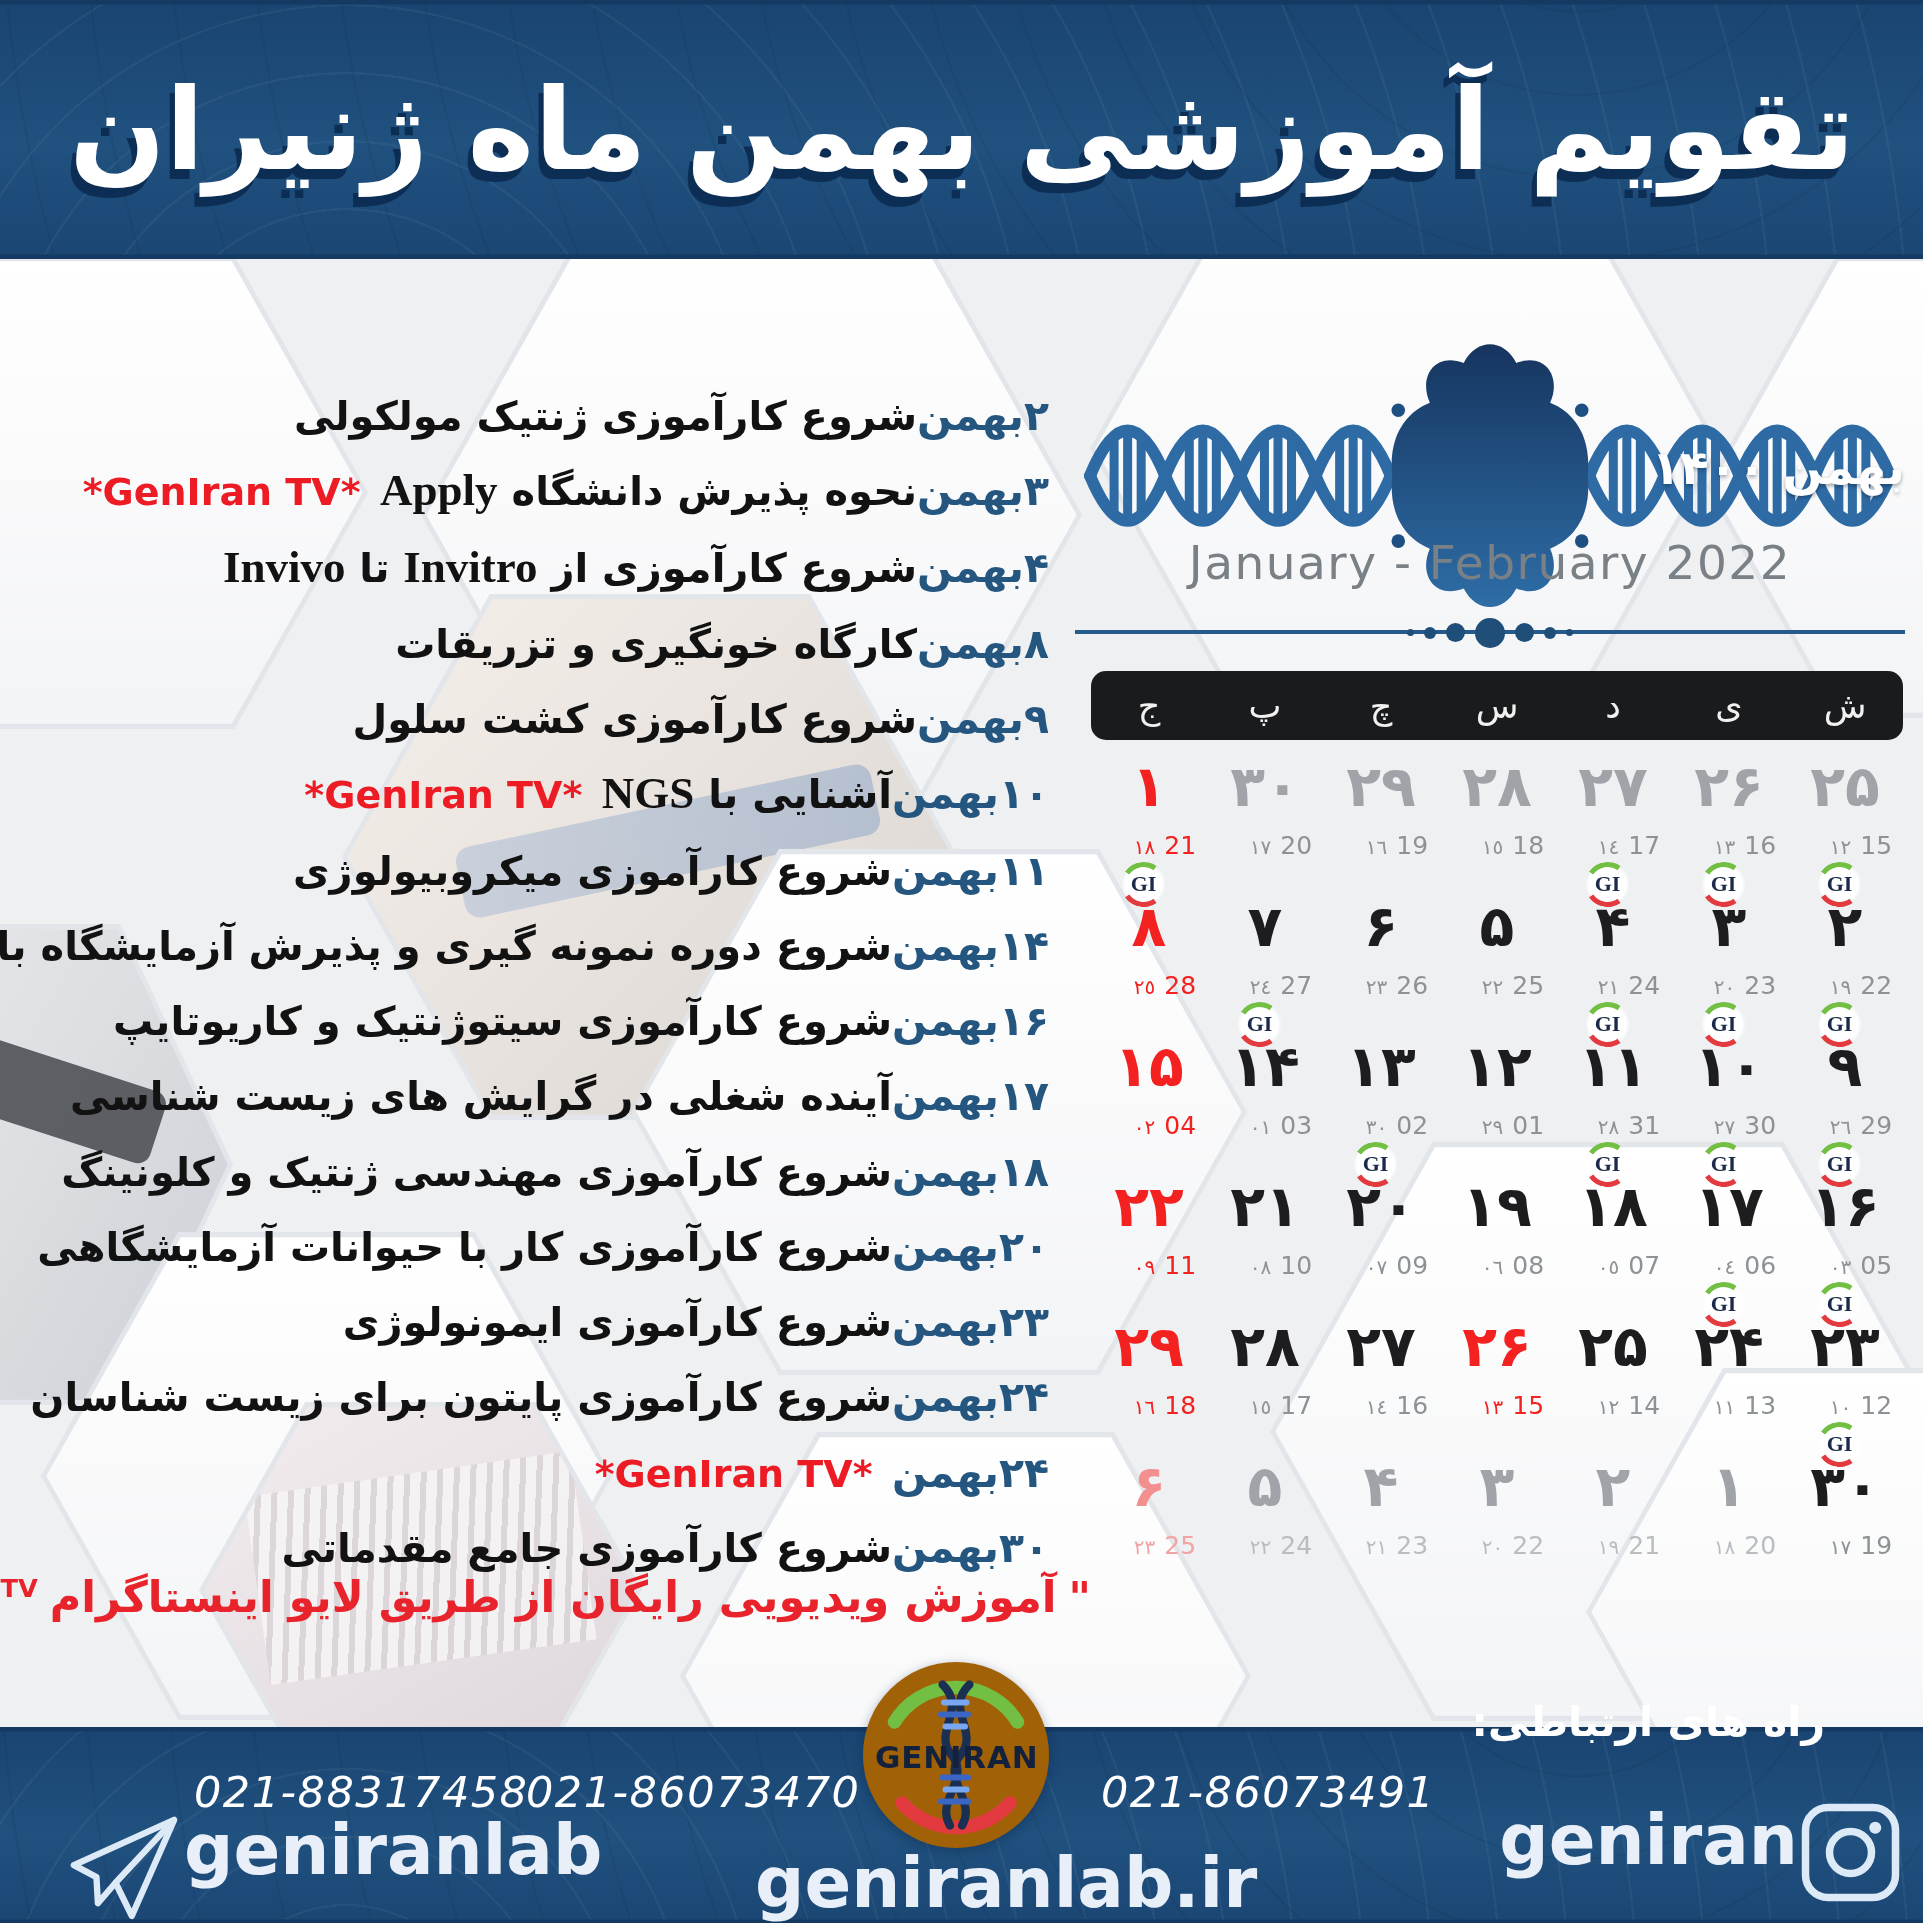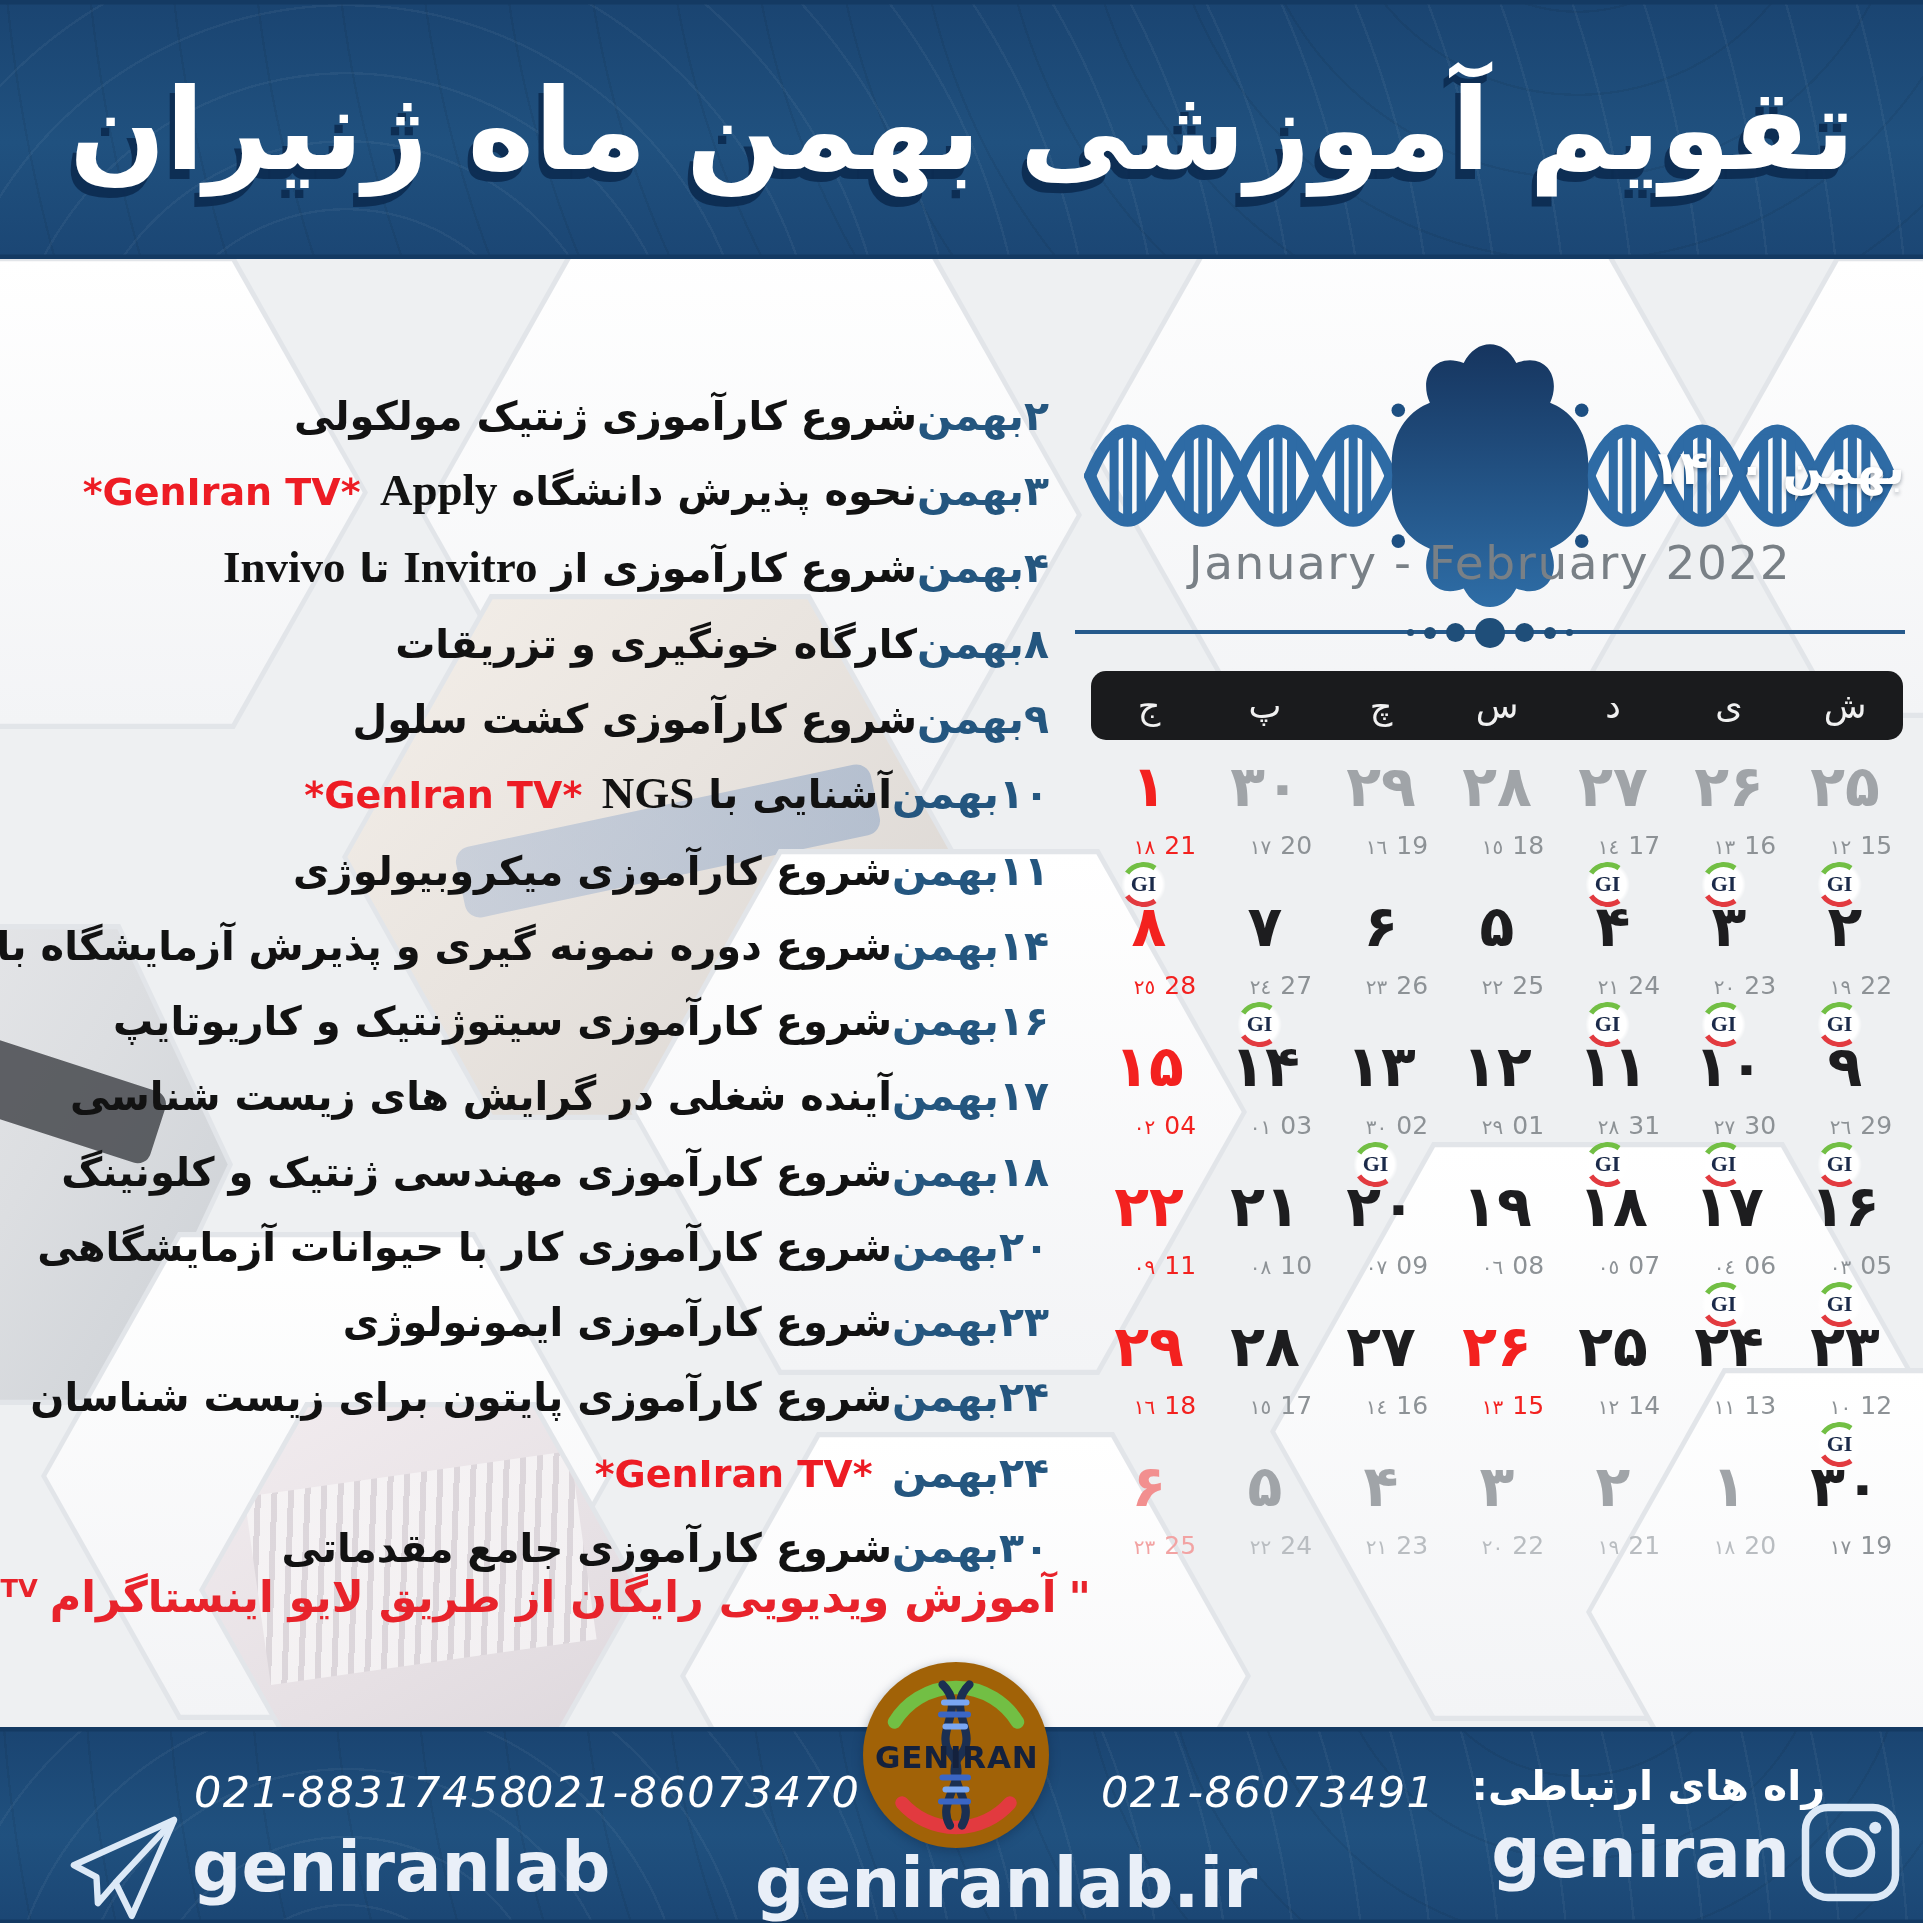--- a/index.html
+++ b/index.html
@@ -80,22 +80,22 @@
   .gi::before,.gi::after{content:"";position:absolute;inset:0;border:5.3px solid transparent;border-radius:50%;}
   .gi::before{border-top-color:#72bf44;transform:rotate(-10deg);}
   .gi::after{border-bottom-color:#e23a3f;transform:rotate(10deg);}
   
   .tagline{position:absolute;top:1572px;right:833px;display:flex;direction:rtl;align-items:baseline;gap:12px;
      font-size:43px;font-weight:bold;color:#e8232b;white-space:nowrap;z-index:5;}
   .tagline .brand{direction:ltr;unicode-bidi:isolate;}
   .tagline sup{font-size:25.6px;}
   
   .phone{position:absolute;font-size:43px;font-style:italic;color:#ffffff;letter-spacing:1.5px;z-index:6;font-weight:500;}
-  .contact-label{position:absolute;right:99px;top:1762px;font-size:41px;font-weight:bold;color:#ffffff;direction:rtl;z-index:6;}
-  .handle-row{position:absolute;display:flex;align-items:center;gap:8px;z-index:6;color:#e9eff8;font-weight:bold;}
+  .contact-label{position:absolute;right:99px;top:1698px;font-size:41px;font-weight:bold;color:#ffffff;direction:rtl;z-index:6;}
+  .handle-row{position:absolute;display:flex;align-items:flex-start;gap:0;z-index:6;color:#e9eff8;font-weight:bold;}
   .handle-row .handle{font-size:69px;}
   .website{position:absolute;left:755px;top:1843px;width:481px;text-align:center;
      font-size:69px;font-weight:bold;color:#e9eff8;z-index:6;}
   .logo-circle{position:absolute;left:863px;top:1662px;width:186px;height:186px;border-radius:50%;
      background:#a16207;box-shadow:0 3px 10.5px rgba(10,30,60,.35);z-index:7;}
   .logo-circle .gen,.logo-circle .iran{position:absolute;top:77px;font-size:31px;font-weight:bold;color:#14213d;letter-spacing:0.8px;}
   .logo-circle .gen{left:12px;}
   .logo-circle .iran{right:10.5px;}
 </style>
 </head>

